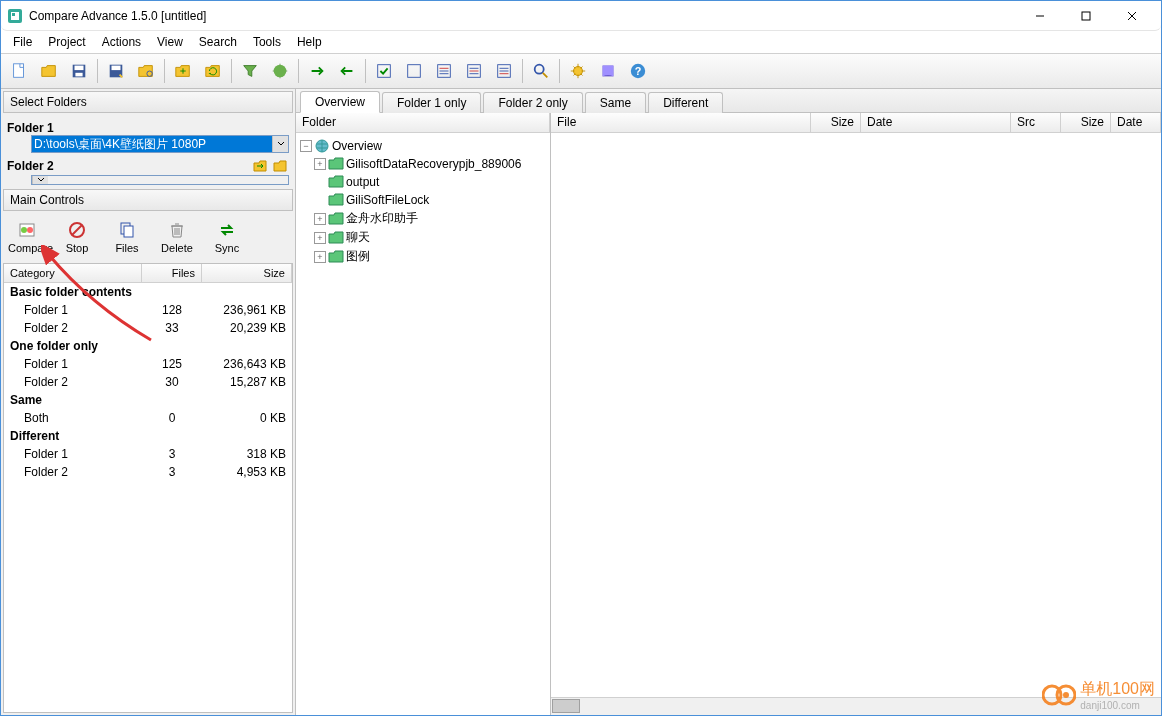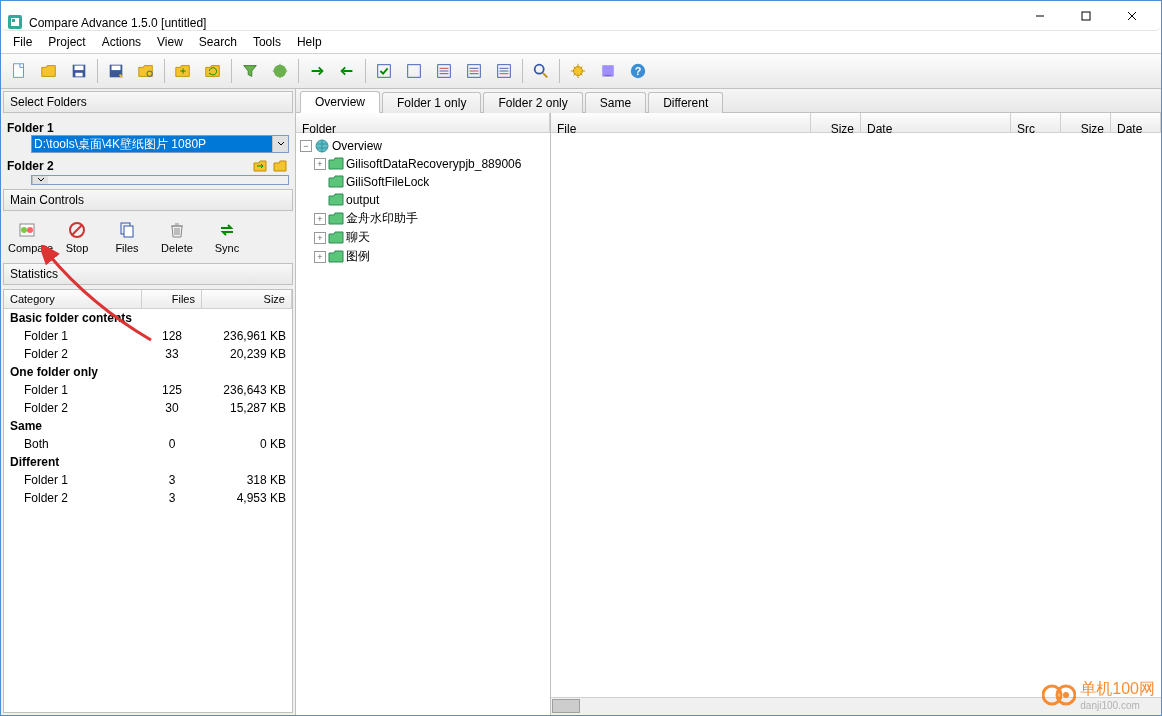--- a/index.html
+++ b/index.html
@@ -1,19 +1,19 @@
 <!DOCTYPE html>
 <html><head>
 <meta charset="utf-8">
 <style>
 * { box-sizing: border-box; margin: 0; padding: 0; font-family: "Microsoft YaHei", "Segoe UI", Tahoma, sans-serif; font-size: 12px; }
 body { width: 1162px; height: 716px; background: #fff; border: 1px solid #4a90d9; overflow: hidden; position: relative; }
 
 
-.titlebar { height: 30px; background: #fff; display: flex; align-items: flex-end; padding: 0 6px; border-bottom: 1px solid #e5e5e5; border-radius: 6px; }
+.titlebar { height: 30px; background: #fff; display: flex; align-items: center; padding: 0 6px; border-bottom: 1px solid #e5e5e5; border-radius: 6px; }
 .titlebar .app-icon { width: 16px; height: 16px; margin-right: 6px; }
 .titlebar .title { flex: 1; color: #000; font-size: 12px; }
 .titlebar .win-controls { display: flex; gap: 0; }
 .titlebar .wc { width: 46px; height: 28px; display: flex; align-items: center; justify-content: center; cursor: pointer; }
 .titlebar .wc svg { width: 10px; height: 10px; }
 
 
 .menubar { height: 22px; display: flex; align-items: center; padding: 0 4px; background: #fff; }
 .menubar .item { padding: 2px 8px; cursor: pointer; }
 
@@ -57,21 +57,21 @@
 
 .tabs { height: 24px; background: linear-gradient(#f5f5f5,#e8e8e8); display: flex; align-items: flex-end; padding: 0 4px; border-bottom: 1px solid #c0c0c0; gap:0px;}
 .tab { padding: 3px 14px; border: 1px solid #c0c0c0; border-bottom: none; background: linear-gradient(#f8f8f8,#eaeaea); cursor: pointer; margin-right:2px; border-radius: 3px 3px 0 0; font-size:12px; position:relative; top:1px;}
 .tab.active { background: #fff; border-bottom:1px solid #fff;}
 
 .right-body { flex:1; display:flex; }
 .tree-pane { width: 255px; border-right: 1px solid #c0c0c0; display:flex; flex-direction:column;}
 .file-pane { flex:1; display:flex; flex-direction:column;}
 
 .col-head { height: 20px; background: linear-gradient(#fdfdfd,#ececec); border-bottom: 1px solid #d0d0d0; display: flex; }
-.col-head div { padding: 9px 6px; border-right: 1px solid #d0d0d0; font-size: 12px; }
+.col-head div { padding: 2px 6px; border-right: 1px solid #d0d0d0; font-size: 12px; }
 
 .tree-body { flex:1; overflow:auto; padding:4px;}
 .tree-node { display:flex; align-items:center; gap:2px; padding:1px 0; cursor:pointer;}
 .tree-node .exp { width:12px; height:12px; display:flex; align-items:center; justify-content:center; font-size:9px; color:#666; border:1px solid #999; background:#fff; cursor:pointer;}
 .tree-node .exp.none { border:none; background:transparent;}
 .tree-node .ic { width:16px; height:16px; display:flex; align-items:center; justify-content:center;}
 .tree-node .lbl { font-size:12px;}
 .tree-indent-1 { padding-left: 14px; }
 
 .fp-body { flex:1; overflow:auto;}
@@ -357,21 +357,20 @@
       <div class="mc-btn">
         <div class="ic">
             <svg width="20" height="20" viewBox="0 0 20 20">
               <path d="M4 8h10l-3-3M16 12H6l3 3" fill="none" stroke="#080" stroke-width="2"></path>
             </svg>
           </div>
         <div class="lbl">Sync</div>
       </div>
     </div>
 
-    <div class="panel-header">Statistics</div>
     <div class="stats">
       <div class="stats-head">
         <div class="c1">Category</div>
         <div class="c2">Files</div>
         <div class="c3">Size</div>
       </div>
       <div id="stats-body">
           <div class="stats-row bold">
             <div class="c1">Basic folder contents</div>
             <div class="c2"></div>
@@ -465,30 +464,30 @@
                 </span>
     <span class="lbl">GilisoftDataRecoverypjb_889006</span>
               </div>
               <div class="tree-node tree-indent-1">
                 <span class="exp none"></span>
     <span class="ic">
                   <svg width="16" height="16" viewBox="0 0 16 16">
                     <path d="M1 4h5l1-2h8v11H1z" fill="#5bc679" stroke="#2e8b57"></path>
                   </svg>
                 </span>
-    <span class="lbl">GiliSoftFileLock</span>
+    <span class="lbl">output</span>
               </div>
               <div class="tree-node tree-indent-1">
                 <span class="exp none"></span>
     <span class="ic">
                   <svg width="16" height="16" viewBox="0 0 16 16">
                     <path d="M1 4h5l1-2h8v11H1z" fill="#5bc679" stroke="#2e8b57"></path>
                   </svg>
                 </span>
-    <span class="lbl">output</span>
+    <span class="lbl">GiliSoftFileLock</span>
               </div>
               <div class="tree-node tree-indent-1">
                 <span class="exp ">+</span>
     <span class="ic">
                   <svg width="16" height="16" viewBox="0 0 16 16">
                     <path d="M1 4h5l1-2h8v11H1z" fill="#5bc679" stroke="#2e8b57"></path>
                   </svg>
                 </span>
     <span class="lbl">金舟水印助手</span>
               </div>

